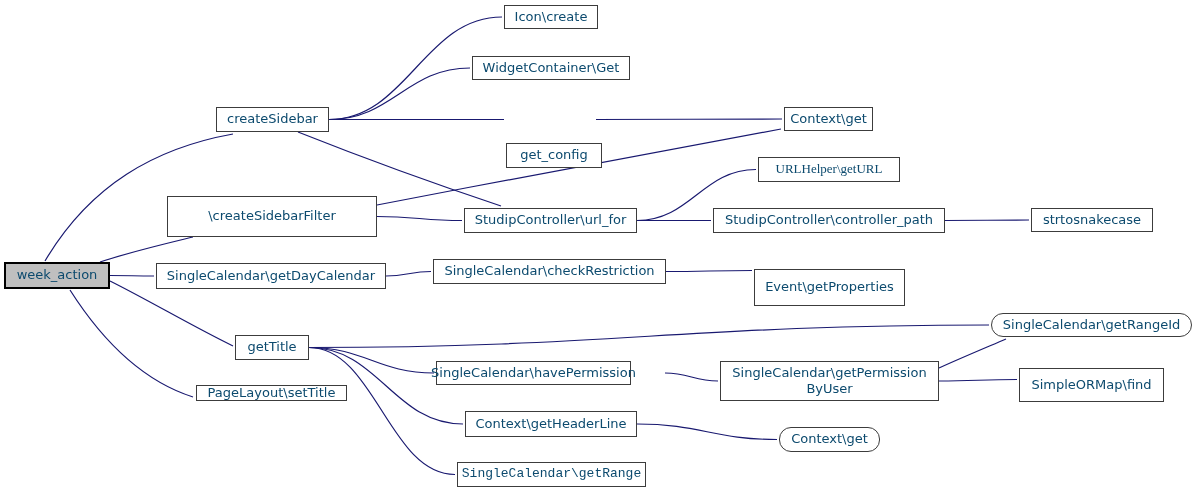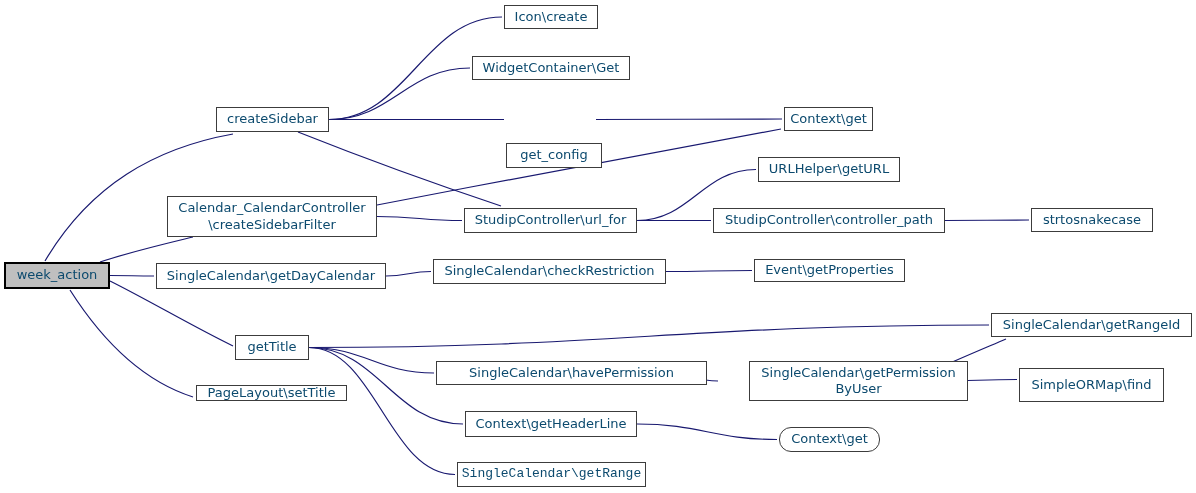--- a/index.html
+++ b/index.html
@@ -84,21 +84,20 @@
       </g>
   </svg>
   <div id="nodes">
       <div class="node root" style="left: 4px; top: 262px; width: 106px; height: 27px;">
         <span>week_action</span>
       </div>
       <div class="node" style="left: 216px; top: 107px; width: 113px; height: 25px;">
         <span>createSidebar</span>
       </div>
       <div class="node" style="left: 167px; top: 196px; width: 210px; height: 41px;">
-        <span>Calendar_CalendarController</span>
         <span>\createSidebarFilter</span>
       </div>
       <div class="node" style="left: 156px; top: 263px; width: 230px; height: 26px;">
         <span>SingleCalendar\getDayCalendar</span>
       </div>
       <div class="node" style="left: 235px; top: 335px; width: 74px; height: 25px;">
         <span>getTitle</span>
       </div>
       <div class="node" style="left: 196px; top: 385px; width: 151px; height: 16px;">
         <span>PageLayout\setTitle</span>
@@ -108,45 +107,45 @@
       </div>
       <div class="node" style="left: 472px; top: 56px; width: 158px; height: 24px;">
         <span>WidgetContainer\Get</span>
       </div>
       <div class="node" style="left: 506px; top: 107px; width: 96px; height: 25px; margin-top: 36px;">
         <span>get_config</span>
       </div>
       <div class="node" style="left: 784px; top: 107px; width: 89px; height: 24px;">
         <span>Context\get</span>
       </div>
-      <div class="node" style="left: 758px; top: 157px; width: 142px; height: 25px;">
+      <div class="node" style="left: 758px; top: 157px; width: 142px; height: 25px; font-family: Liberation Serif, serif;">
         <span>URLHelper\getURL</span>
       </div>
       <div class="node" style="left: 464px; top: 208px; width: 173px; height: 25px;">
         <span>StudipController\url_for</span>
       </div>
       <div class="node" style="left: 713px; top: 208px; width: 232px; height: 25px;">
         <span>StudipController\controller_path</span>
       </div>
       <div class="node" style="left: 1031px; top: 208px; width: 122px; height: 24px;">
         <span>strtosnakecase</span>
       </div>
       <div class="node" style="left: 433px; top: 259px; width: 233px; height: 25px;">
         <span>SingleCalendar\checkRestriction</span>
       </div>
-      <div class="node" style="left: 754px; top: 259px; width: 151px; height: 23px;">
+      <div class="node" style="left: 754px; top: 269px; width: 151px; height: 37px;">
         <span>Event\getProperties</span>
       </div>
-      <div class="node" style="left: 991px; top: 313px; width: 201px; height: 24px;">
+      <div class="node" style="left: 991px; top: 313px; width: 201px; height: 24px; border-radius: 12px;">
         <span>SingleCalendar\getRangeId</span>
       </div>
-      <div class="node" style="left: 436px; top: 361px; width: 271px; height: 24px;">
+      <div class="node" style="left: 436px; top: 361px; width: 195px; height: 24px;">
         <span>SingleCalendar\havePermission</span>
       </div>
-      <div class="node" style="left: 720px; top: 361px; width: 219px; height: 40px; margin-left: 29px;">
+      <div class="node" style="left: 720px; top: 361px; width: 219px; height: 40px;">
         <span>SingleCalendar\getPermission</span>
         <span>ByUser</span>
       </div>
       <div class="node" style="left: 1019px; top: 368px; width: 145px; height: 34px;">
         <span>SimpleORMap\find</span>
       </div>
       <div class="node" style="left: 465px; top: 411px; width: 172px; height: 26px;">
         <span>Context\getHeaderLine</span>
       </div>
       <div class="node" style="left: 779px; top: 427px; width: 101px; height: 25px; border-radius: 12px;">

